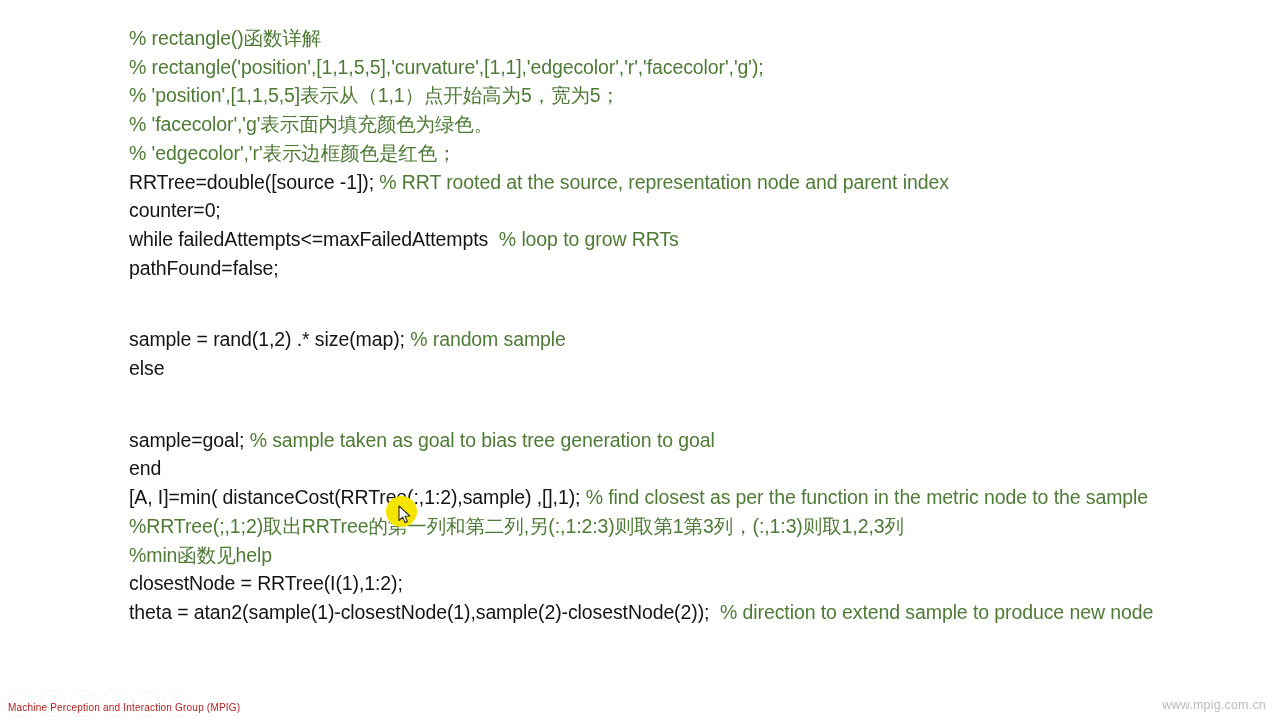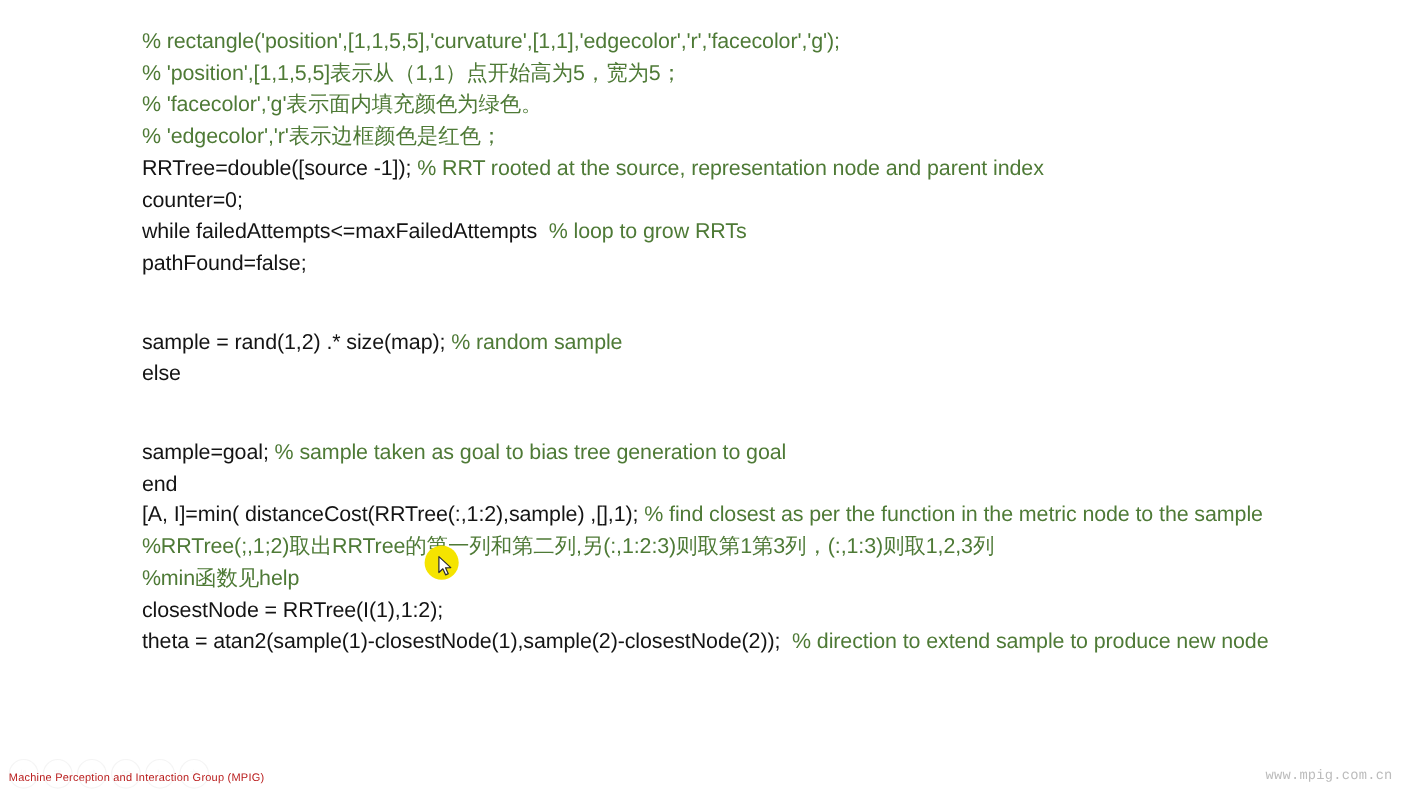--- a/index.html
+++ b/index.html
@@ -81,21 +81,21 @@
     font-family: "Liberation Sans", sans-serif;
     letter-spacing: 0.2px;
     z-index: 3;
   }
   #footer-right {
     position: absolute;
     right: 14px;
     bottom: 8px;
     font-size: 12.5px;
     color: #bcbcbc;
-    font-family: Liberation Mono, monospace;
+    font-family: Liberation Sans, sans-serif;
     letter-spacing: 0.2px;
     z-index: 3;
     text-align: right;
   }
   
   #footer-watermark {
     position: absolute;
     left: 8px;
     bottom: 2px;
     height: 30px;
@@ -142,20 +142,21 @@
     left: 12px;
     top: 9px;
   }
 </style>
 </head>
 <body>
 
 <div id="slide">
 
   <div id="code-block">
+      <div class="code-line ind0"><span class="cmt">% rectangle()函数详解</span></div>
       <div class="code-line ind0"><span class="cmt">% rectangle('position',[1,1,5,5],'curvature',[1,1],'edgecolor','r','facecolor','g');</span></div>
       <div class="code-line ind0"><span class="cmt">% 'position',[1,1,5,5]表示从（1,1）点开始高为5，宽为5；</span></div>
       <div class="code-line ind0"><span class="cmt">% 'facecolor','g'表示面内填充颜色为绿色。</span></div>
       <div class="code-line ind0"><span class="cmt">% 'edgecolor','r'表示边框颜色是红色；</span></div>
       <div class="code-line ind0"><span class="code">RRTree=double([source -1]); </span><span class="cmt">% RRT rooted at the source, representation node and parent index</span></div>
       <div class="code-line ind0"><span class="code">counter=0;</span></div>
       <div class="code-line ind0"><span class="code">while failedAttempts&lt;=maxFailedAttempts  </span><span class="cmt">% loop to grow RRTs</span></div>
       <div class="code-line ind0"><span class="code">pathFound=false;</span></div>
       <div class="code-line ind2 wrap2"><span class="code">sample = rand(1,2) .* size(map); </span><span class="cmt">% random sample</span></div>
       <div class="code-line ind1 wrap"><span class="code">else</span></div>

